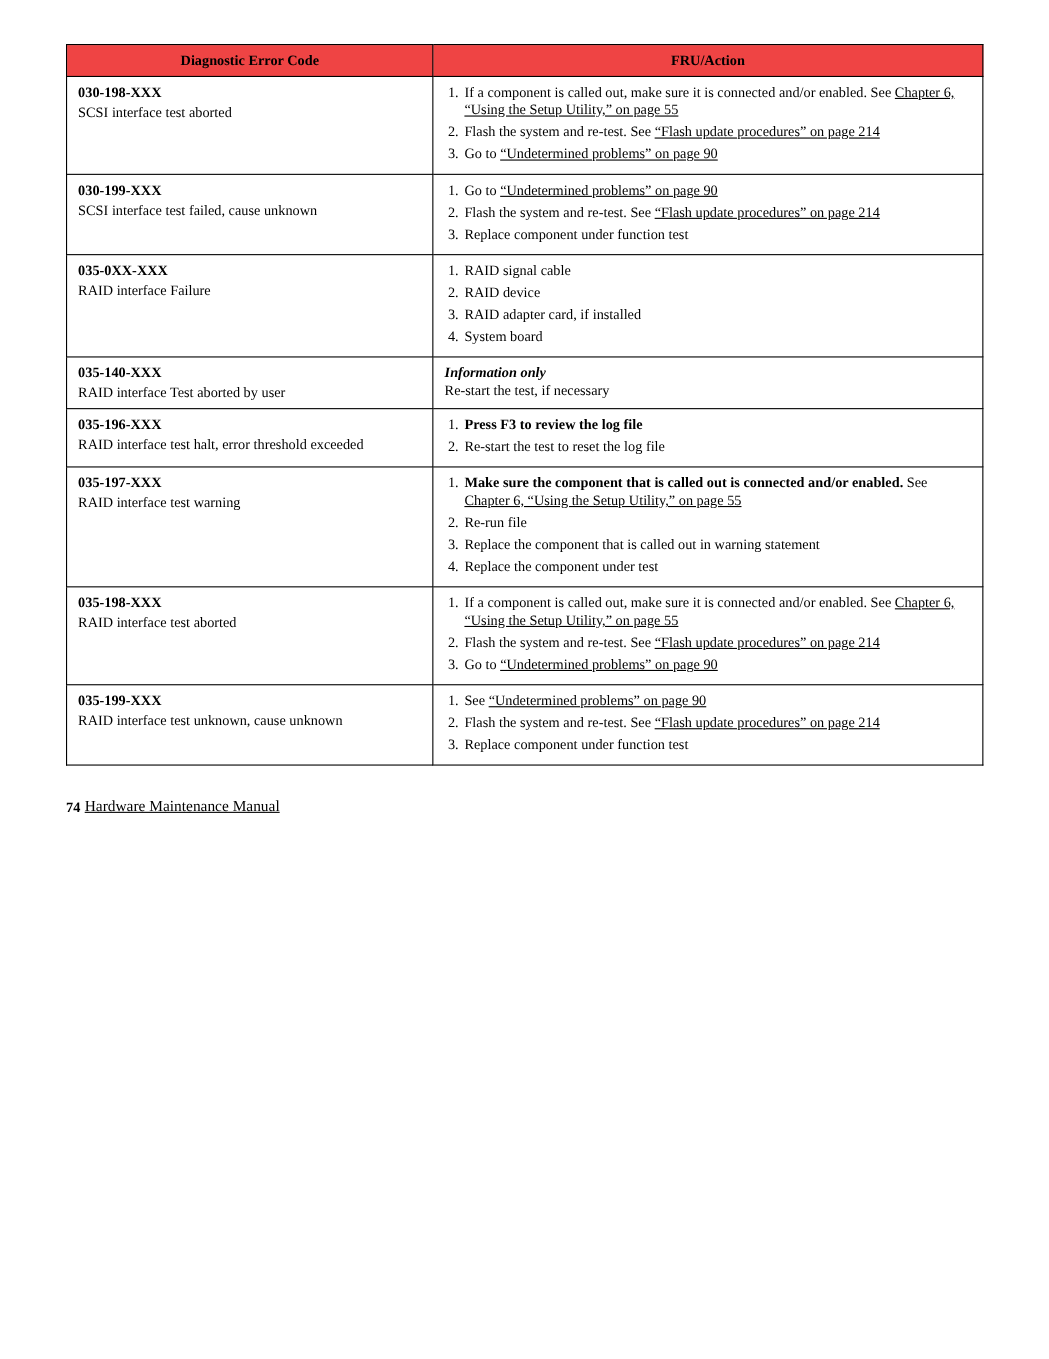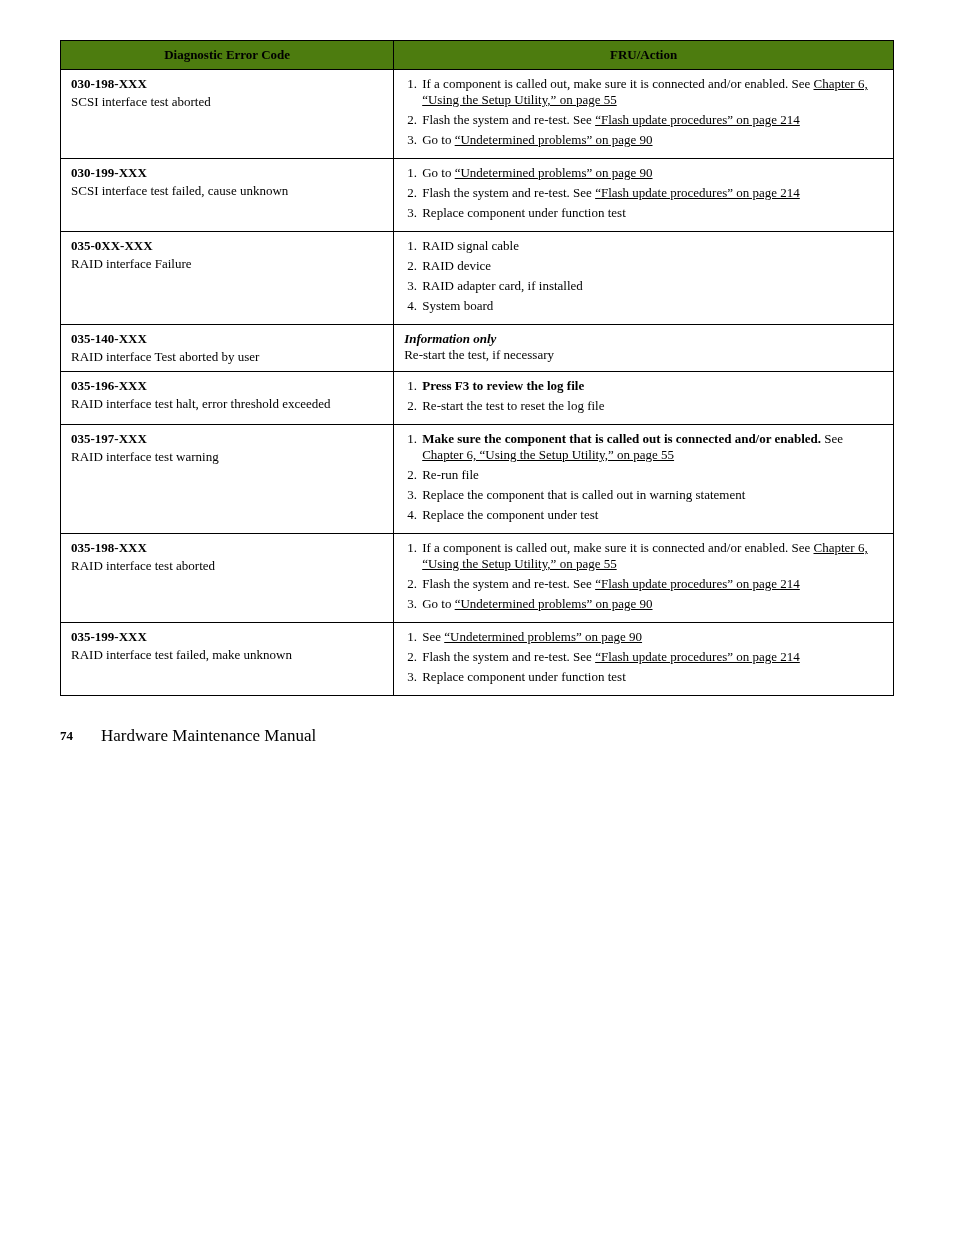--- a/index.html
+++ b/index.html
@@ -19,21 +19,21 @@
       width: 100%;
       border-collapse: collapse;
       margin-bottom: 30px;
     }
     th, td {
       border: 1px solid #000;
       padding: 6px 10px;
       vertical-align: top;
     }
     th {
-      background: #4d7c0f;
+      background: #ef4444;
       font-weight: bold;
       font-size: 13px;
     }
     .col-left { width: 40%; }
     .col-right { width: 60%; }
     .error-code {
       font-weight: bold;
       display: block;
       margin-bottom: 2px;
     }
@@ -52,28 +52,29 @@
     .link {
       text-decoration: underline;
       color: #000;
     }
     .no-action { font-weight: bold; }
     .info-only { font-weight: bold; font-style: italic; }
     .footer {
       margin-top: 20px;
       display: flex;
       align-items: center;
-      gap: 28px;
+      gap: 4px;
     }
     .footer-page {
       font-weight: bold;
       font-size: 13px;
     }
     .footer-title {
-      font-size: 17px;
+      font-size: 14px;
+      text-decoration: underline;
     }
   </style>
 </head>
 <body>
 
 <div class="page-content">
   <table>
     <thead>
       <tr>
         <th class="col-left">Diagnostic Error Code</th>
@@ -166,21 +167,21 @@
             <ol>
               <li>If a component is called out, make sure it is connected and/or enabled. See <span class="link">Chapter 6, “Using the Setup Utility,” on page 55</span></li>
               <li>Flash the system and re-test. See <span class="link">“Flash update procedures” on page 214</span></li>
               <li>Go to <span class="link">“Undetermined problems” on page 90</span></li>
             </ol>
           </td>
         </tr>
         <tr>
           <td class="col-left">
             <span class="error-code">035-199-XXX</span>
-            <span class="error-desc">RAID interface test failed, make unknown</span>
+            <span class="error-desc">RAID interface test unknown, cause unknown</span>
           </td>
           <td class="col-right">
             <ol>
               <li>See <span class="link">“Undetermined problems” on page 90</span></li>
               <li>Flash the system and re-test. See <span class="link">“Flash update procedures” on page 214</span></li>
               <li>Replace component under function test</li>
             </ol>
           </td>
         </tr>
       </tbody>

